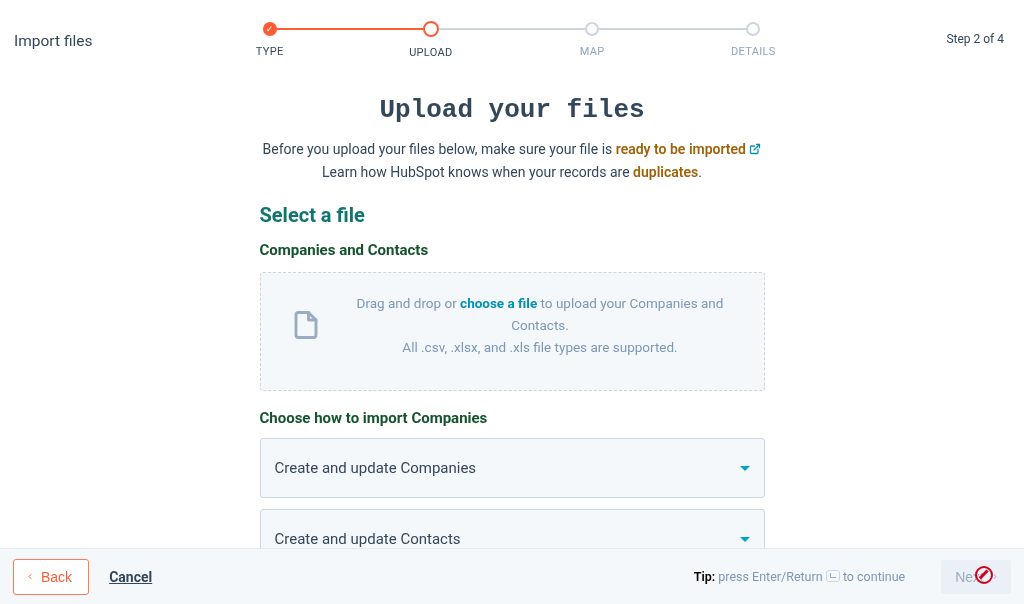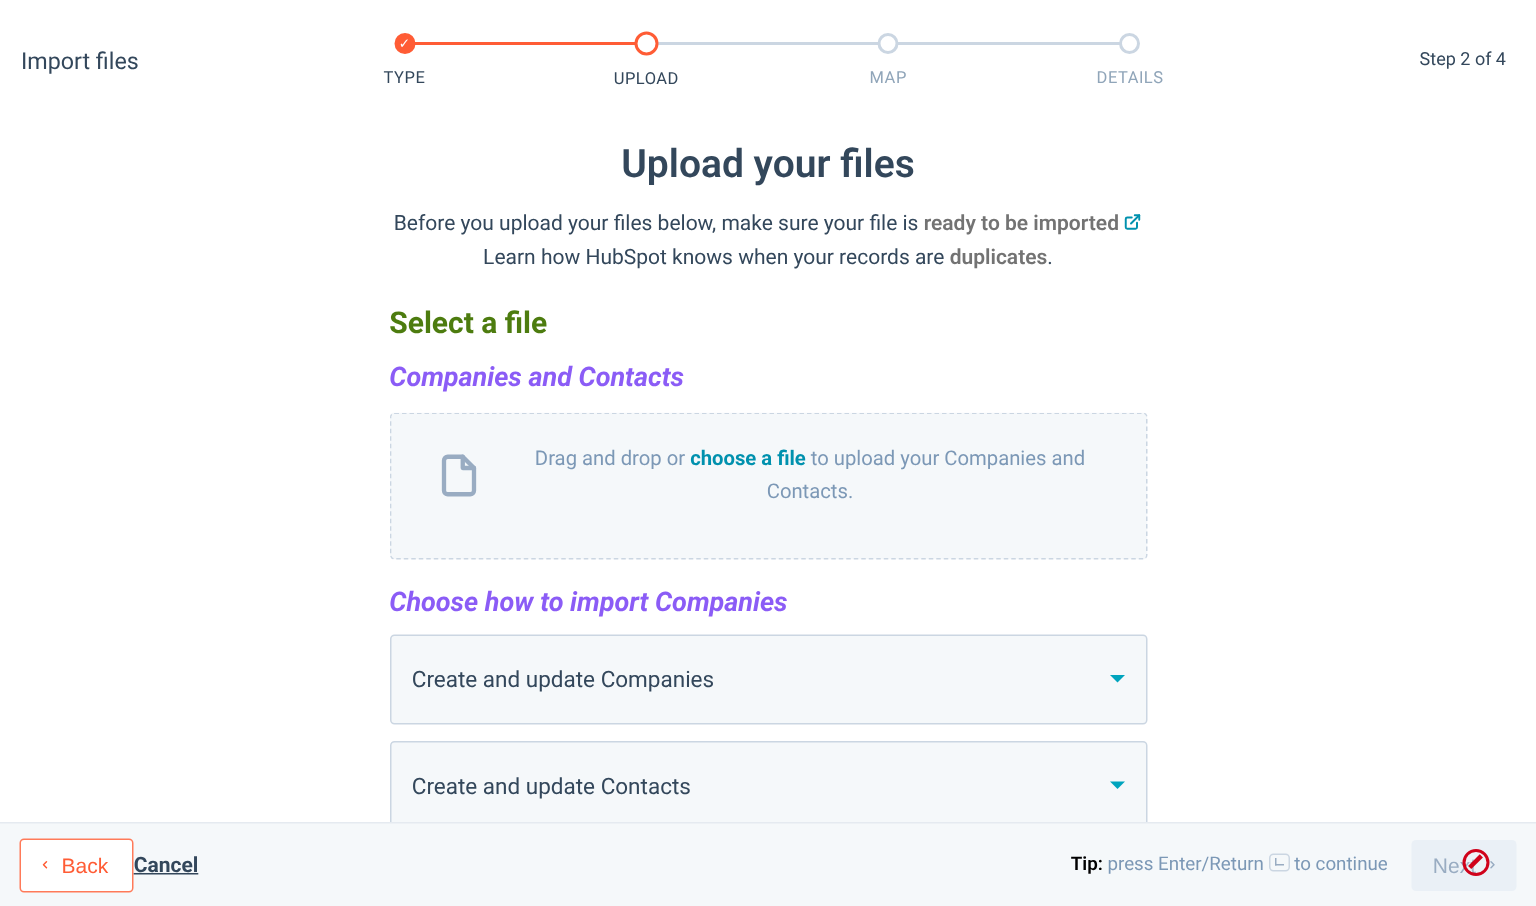--- a/index.html
+++ b/index.html
@@ -92,46 +92,46 @@
   .panel {
     width: 505px;
     margin: 36px auto 0;
     color: #33475b;
   }
   h1 {
     font-size: 26px;
     font-weight: 600;
     text-align: center;
     color: #33475b;
+    font-family: Liberation Mono, monospace;
   }
   .intro {
     text-align: center;
     font-size: 14px;
     margin: 14px -120px 0;
     line-height: 1.55;
     color: #33475b;
   }
-  .intro a { color: #737373; text-decoration: none; font-weight: 600; }
+  .intro a { color: #a16207; text-decoration: none; font-weight: 600; }
   .ext-icon {
     display: inline-block;
     vertical-align: -1px;
   }
 
   h2 {
     font-size: 20px;
     font-weight: 700;
-    color: #4d7c0f;
+    color: #0f766e;
     margin-top: 20px;
   }
   h3 {
-    font-size: 18px;
+    font-size: 15px;
     font-weight: 700;
-    color: #8b5cf6;
+    color: #14532d;
     margin-top: 18px;
-    font-style: italic;
   }
 
   
   .dropzone {
     margin-top: 13px;
     border: 1.5px dashed #cbd6e2;
     background: #f5f8fa;
     border-radius: 3px;
     padding: 20px 30px 32px 30px;
     display: flex;
@@ -178,20 +178,21 @@
   
   .footer {
     position: absolute;
     left: 0; right: 0; bottom: 0;
     height: 56px;
     background: #f5f8fa;
     border-top: 1px solid #e5eaf0;
     display: flex;
     align-items: center;
     padding: 0 13px;
+    gap: 20px;
   }
   .btn-back {
     border: 1px solid #ff7a59;
     color: #ff5c35;
     background: #fff;
     border-radius: 3px;
     padding: 9px 16px 9px 12px;
     font-size: 14px;
     font-weight: 500;
     display: flex;
@@ -314,20 +315,21 @@
       <svg viewBox="0 0 24 24" width="30" height="36" fill="none" stroke="currentColor" stroke-width="2.3" stroke-linecap="round" stroke-linejoin="round">
           <path d="M14 2H6a2 2 0 0 0-2 2v16a2 2 0 0 0 2 2h12a2 2 0 0 0 2-2V8z"></path>
           <polyline points="14 2 14 8 20 8"></polyline>
         </svg>
     </span>
     <div class="txt">
       <span>Drag and drop or </span>
       <a href="#">choose a file</a>
       <span> to upload your Companies and Contacts.</span>
       <br>
+      <span>All .csv, .xlsx, and .xls file types are supported.</span>
     </div>
   </div>
 
   <h3>Choose how to import Companies</h3>
   <div class="select">
     <span>Create and update Companies</span>
     <span class="caret"></span>
   </div>
 
   <div class="select">

